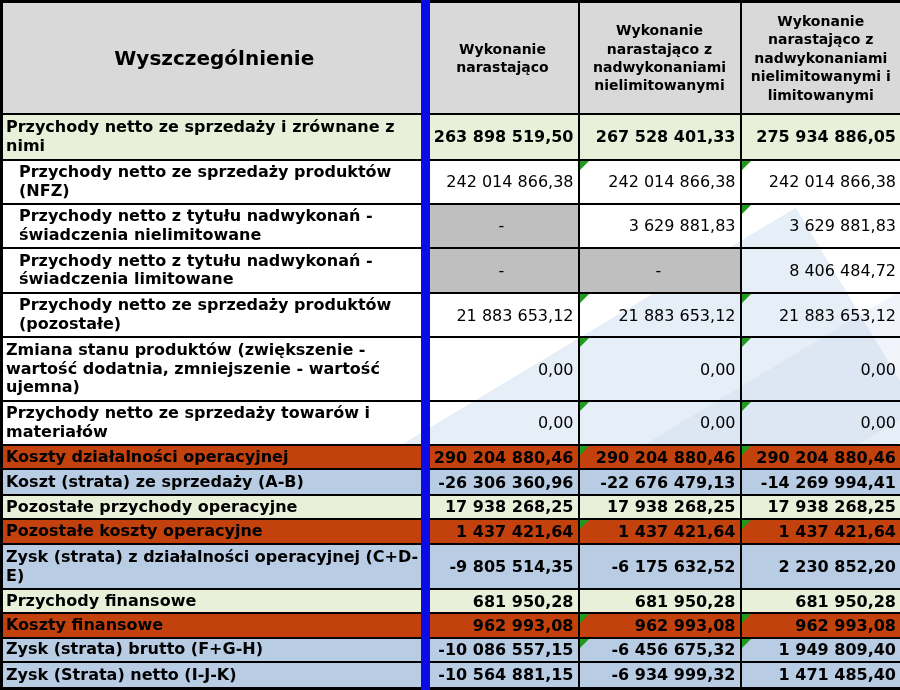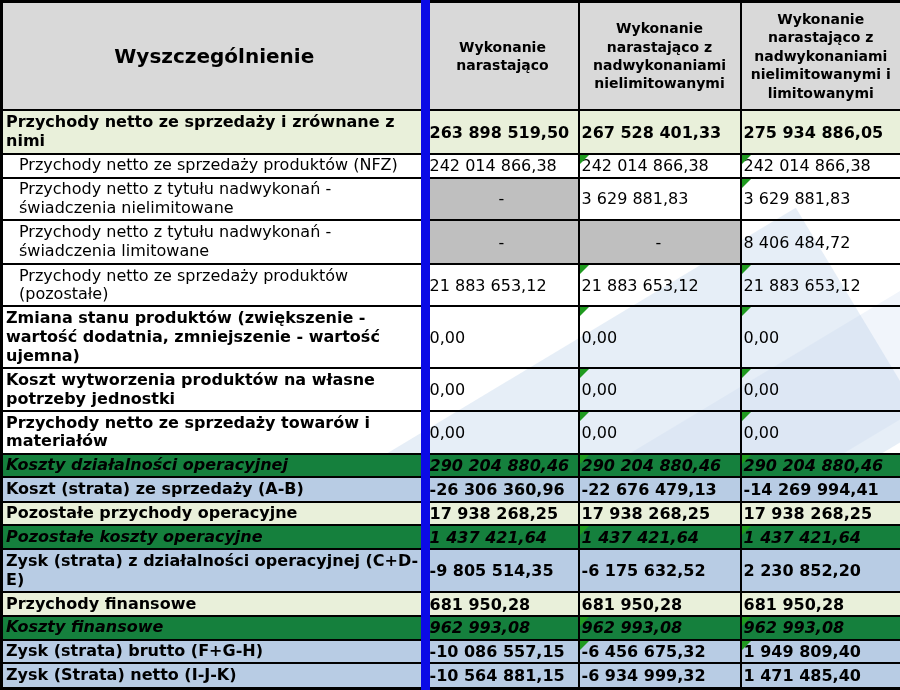--- a/index.html
+++ b/index.html
@@ -18,27 +18,27 @@
     width:900px;height:690px;
     border-collapse:collapse;table-layout:fixed;
     border:3px solid #000;
   }
   th,td{border:2px solid #000;overflow:hidden;vertical-align:middle;background:transparent;}
   th{background:#d9d9d9;font-weight:bold;text-align:center;padding:2px;}
   th.main{font-size:20px;}
   th.num{font-size:14px;line-height:1.32;}
 
   td.lbl{font-weight:bold;font-size:16px;line-height:1.17;padding:1px 2px 1px 3px;text-align:left;}
-  td.sub{font-weight:normal;padding-left:16px;margin-top:38px;}
-  td.v{white-space:nowrap;font-size:16px;font-weight:bold;padding:0 4px 0 2px;}
+  td.sub{font-weight:bold;padding-left:16px;margin-top:38px;}
+  td.v{text-align:right;white-space:nowrap;font-size:16px;font-weight:bold;padding:0 4px 0 2px;}
   td.vn{font-weight:normal;}
   td.dash{text-align:center;font-weight:normal;background:#bfbfbf;}
 
   .c-green{background:#e9f0da;}
-  .c-yellow{background:#15803d;font-style:italic;}
+  .c-yellow{background:#c2410c;}
   .c-blue{background:#b8cce4;}
 
   td.rel{position:relative;}
   .tri{position:absolute;top:0;left:0;width:0;height:0;
        border-top:9px solid #1f9a1f;border-right:9px solid transparent;}
 
   .bluebar{position:absolute;z-index:3;left:421px;top:0;width:9px;height:690px;background:#0b0be6;}
 </style>
 </head>
 <body>
@@ -98,26 +98,20 @@
     <td class="v vn rel"><i class="tri"></i><span>21 883 653,12</span></td>
   </tr>
 
   <tr style="height:60px">
     <td class="lbl">Zmiana stanu produktów (zwiększenie - wartość dodatnia, zmniejszenie - wartość ujemna)</td>
     <td class="v vn">0,00</td>
     <td class="v vn rel"><i class="tri"></i><span>0,00</span></td>
     <td class="v vn rel"><i class="tri"></i><span>0,00</span></td>
   </tr>
 
-  <tr style="height:42px">
-    <td class="lbl">Koszt wytworzenia produktów na własne potrzeby jednostki</td>
-    <td class="v vn">0,00</td>
-    <td class="v vn rel"><i class="tri"></i><span>0,00</span></td>
-    <td class="v vn rel"><i class="tri"></i><span>0,00</span></td>
-  </tr>
 
   <tr style="height:38px">
     <td class="lbl">Przychody netto ze sprzedaży towarów i materiałów</td>
     <td class="v vn">0,00</td>
     <td class="v vn rel"><i class="tri"></i><span>0,00</span></td>
     <td class="v vn rel"><i class="tri"></i><span>0,00</span></td>
   </tr>
 
   <tr style="height:23px">
     <td class="lbl c-yellow">Koszty działalności operacyjnej</td>

